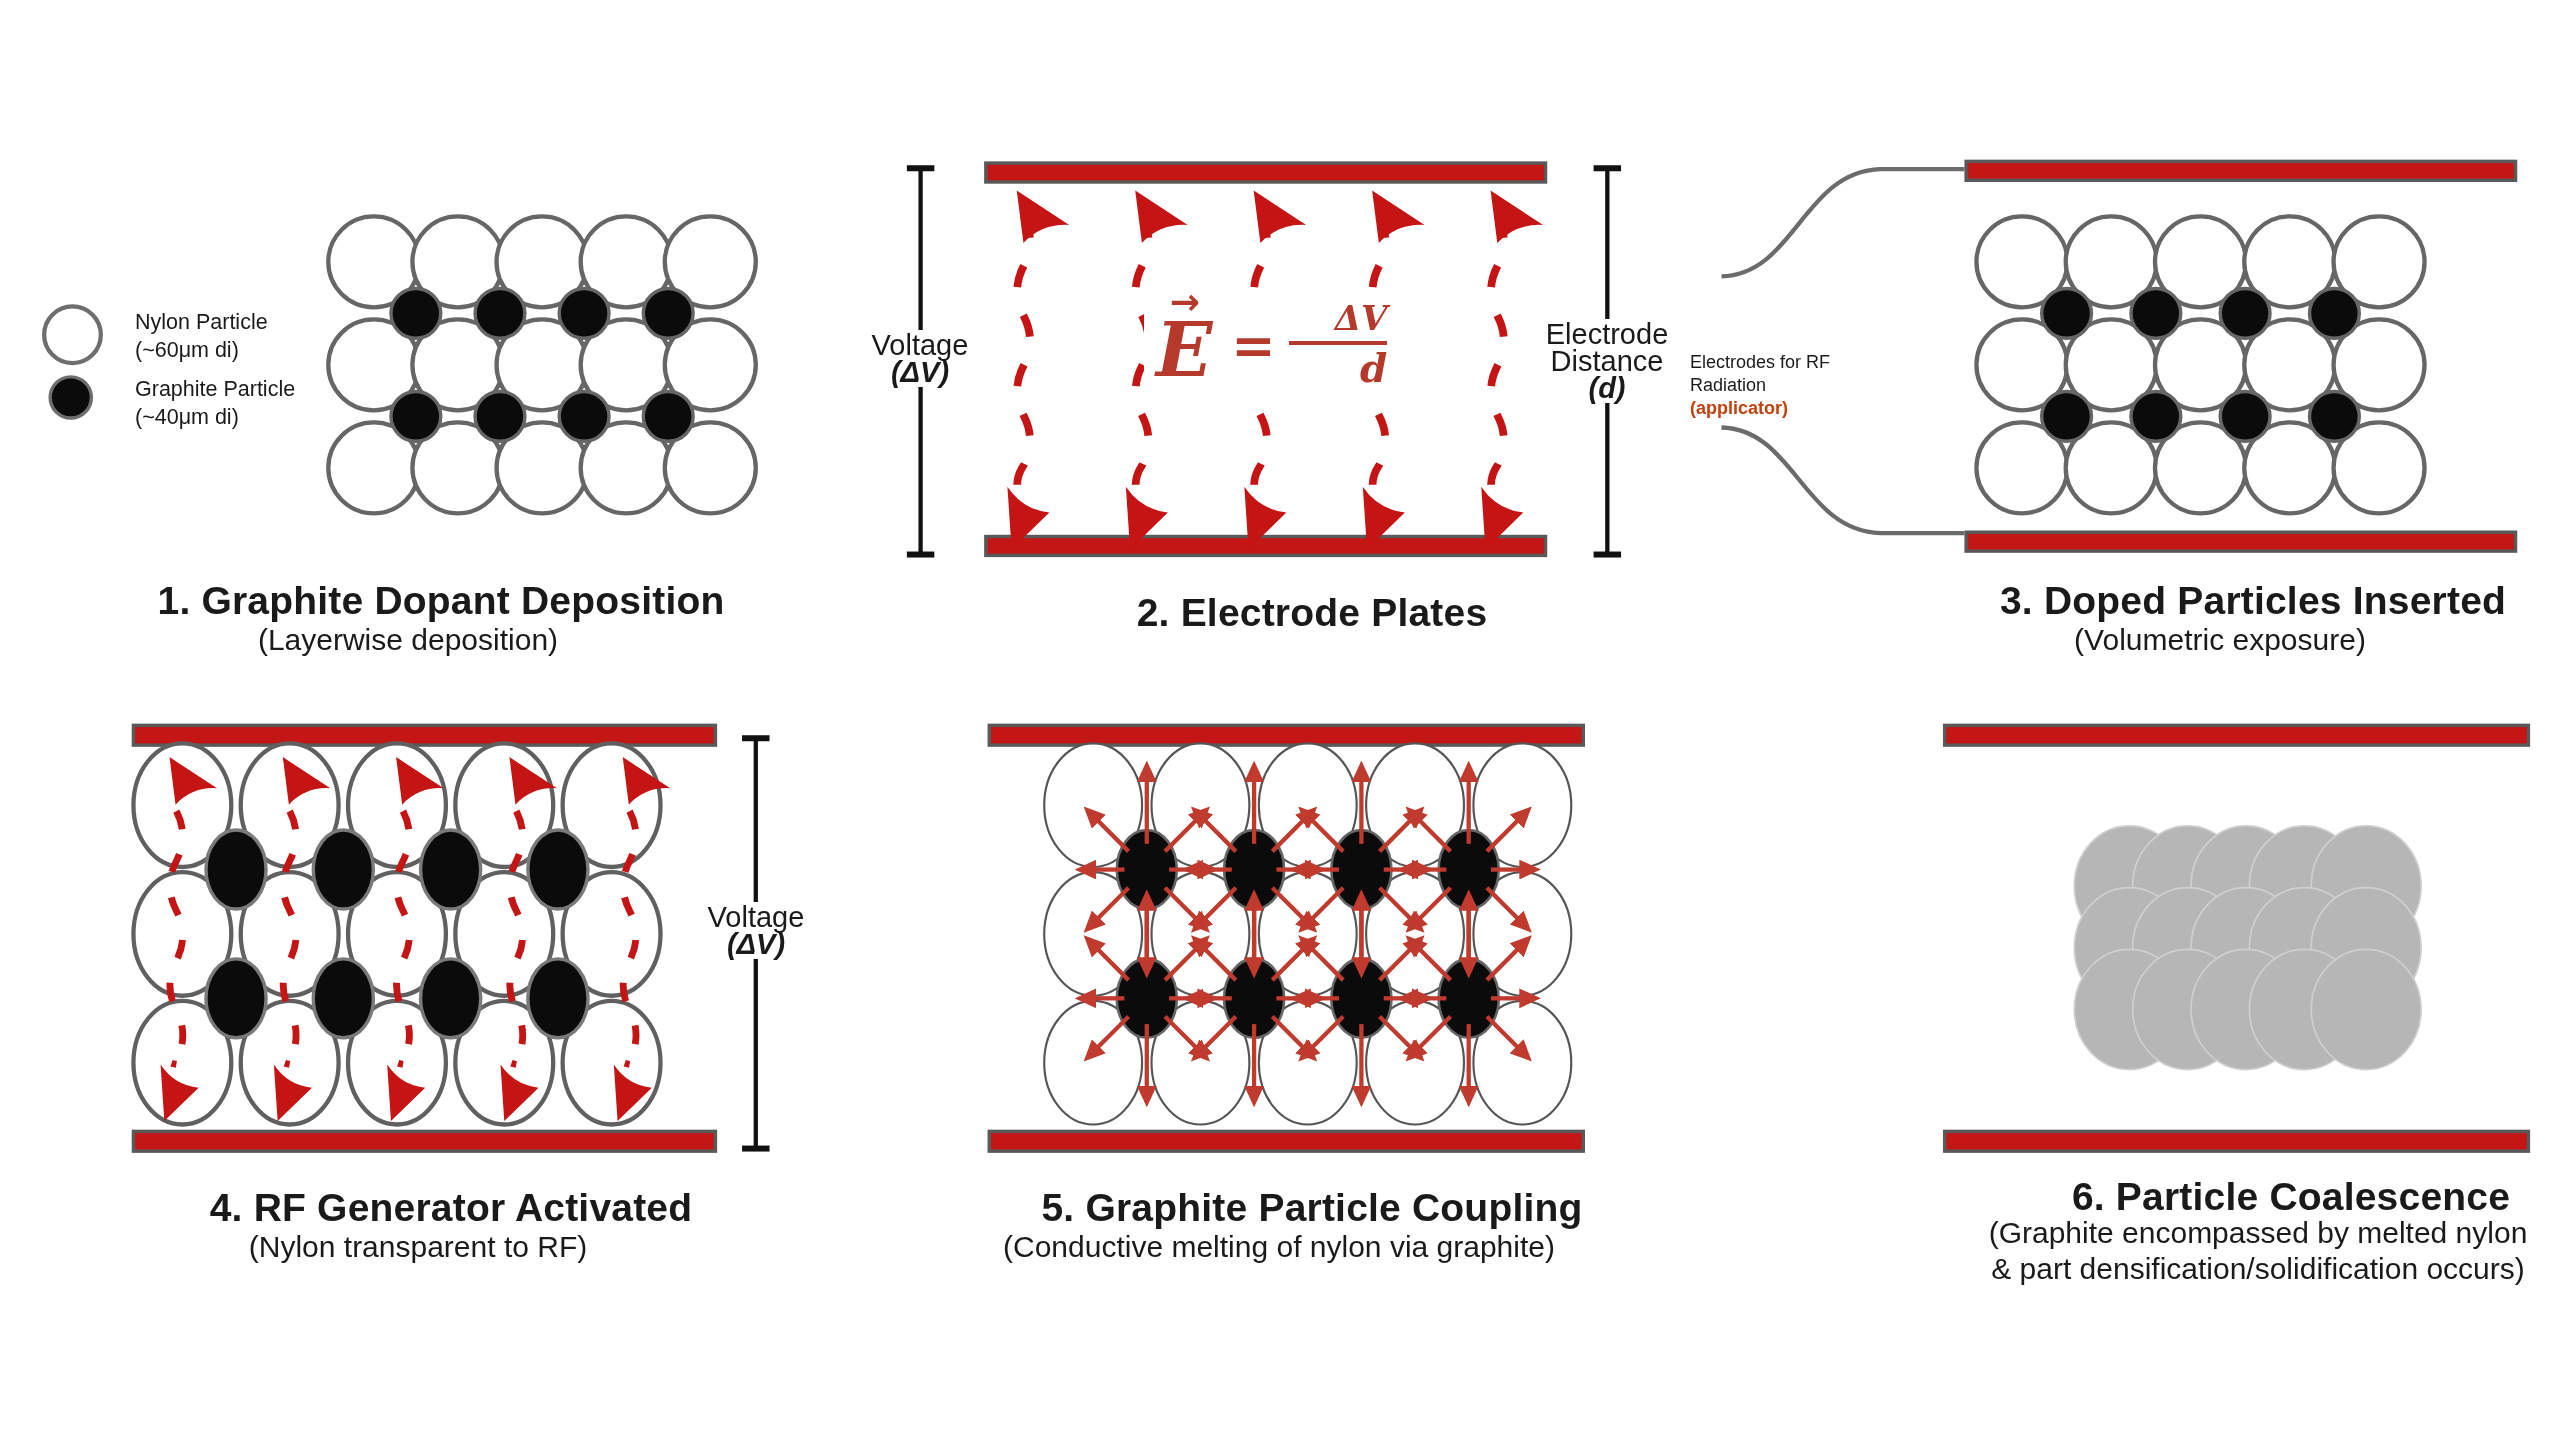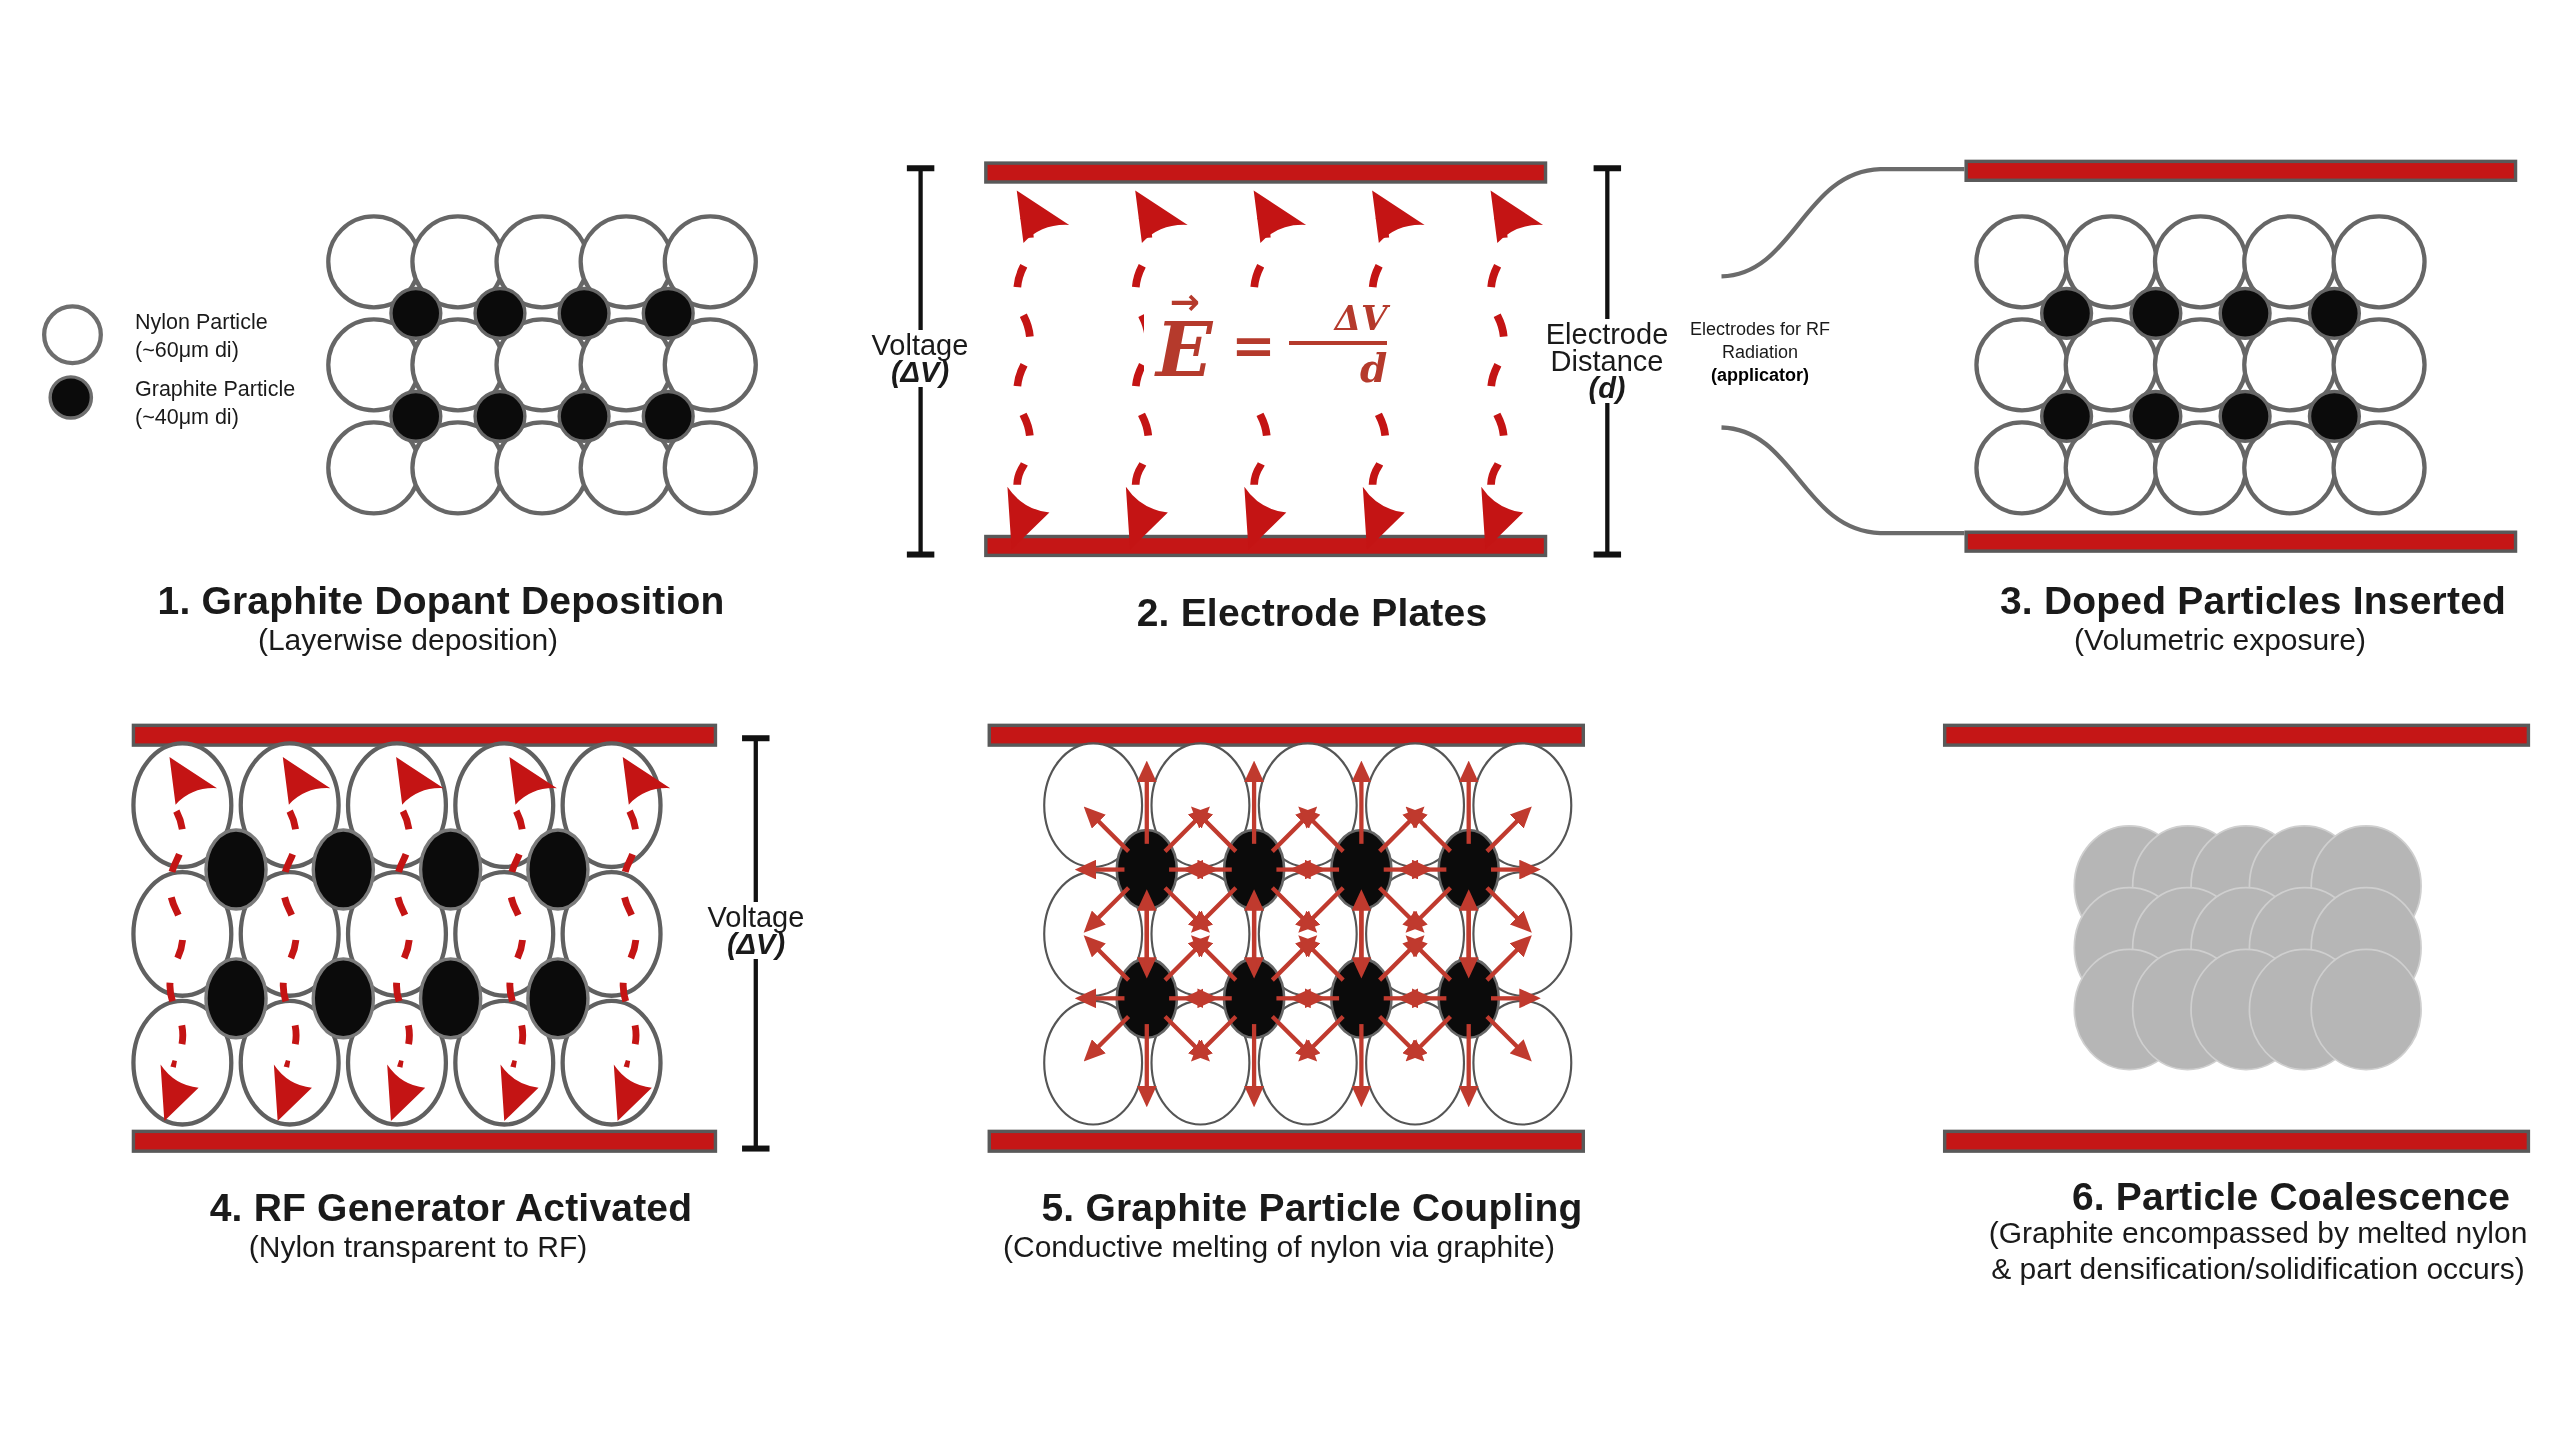--- a/index.html
+++ b/index.html
@@ -6,21 +6,21 @@
   #stage{position:relative;width:2576px;height:1449px;background:#ffffff;
          font-family:"Liberation Sans",sans-serif;color:#1a1a1a;overflow:hidden;}
   #gfx{position:absolute;left:0;top:0;}
   .abs{position:absolute;}
   .ctr{transform:translateX(-50%);}
   .title{font-weight:700;font-size:39px;text-align:center;white-space:nowrap;letter-spacing:0.2px;margin-left:33px;}
   .sub{font-size:30px;white-space:nowrap;}
   .legend-label{font-size:21.5px;line-height:26px;white-space:nowrap;}
   .cap{font-size:29px;line-height:27px;text-align:center;background:#fff;padding:1.7px 6.9px;white-space:nowrap;}
   .cap .sym{font-weight:700;font-style:italic;}
-  .note{font-size:18px;line-height:23px;text-align:center;white-space:nowrap;}
+  .note{font-size:18px;line-height:23px;white-space:nowrap;margin-top:33px;}
   .note .applicator{font-weight:700;}
   .eq{display:flex;align-items:center;background:#fff;padding:3.4px 10.3px;
       font-family:"DejaVu Serif",serif;font-style:italic;font-weight:700;}
   .eq-lhs{position:relative;font-size:74px;line-height:1;padding:19px 3.4px 0 1.7px;}
   .eq-arrow{position:absolute;top:-10.3px;left:15.5px;font-size:36px;font-style:normal;
             font-family:"DejaVu Sans",sans-serif;}
   .eq-rel{font-size:53px;font-style:normal;margin:8.6px 13.7px 0 15.5px;}
   .eq-frac{display:flex;flex-direction:column;align-items:flex-end;margin-top:8.6px;}
   .eq-num{font-size:34px;line-height:1.05;}
   .eq-bar{width:98px;height:4.3px;margin:4.3px 0 2.6px 0;}
@@ -324,21 +324,21 @@
     <span class="eq-frac">
       <span class="eq-num">ΔV</span>
       <span class="eq-bar" style="background: rgb(181, 58, 44);"></span>
       <span class="eq-den">d</span>
     </span>
   </div>
 
   <div class="abs ctr note" style="left:1760px;top:318px">
     <div>Electrodes for RF</div>
     <div>Radiation</div>
-    <div class="applicator" style="color: #000000;">(applicator)</div>
+    <div class="applicator" style="color: #c2410c;">(applicator)</div>
   </div>
 
   <div class="abs ctr cap" style="left:756px;top:902px">
     <div>Voltage</div>
     <div class="sym">(ΔV)</div>
   </div>
 
 </div>
 
 

